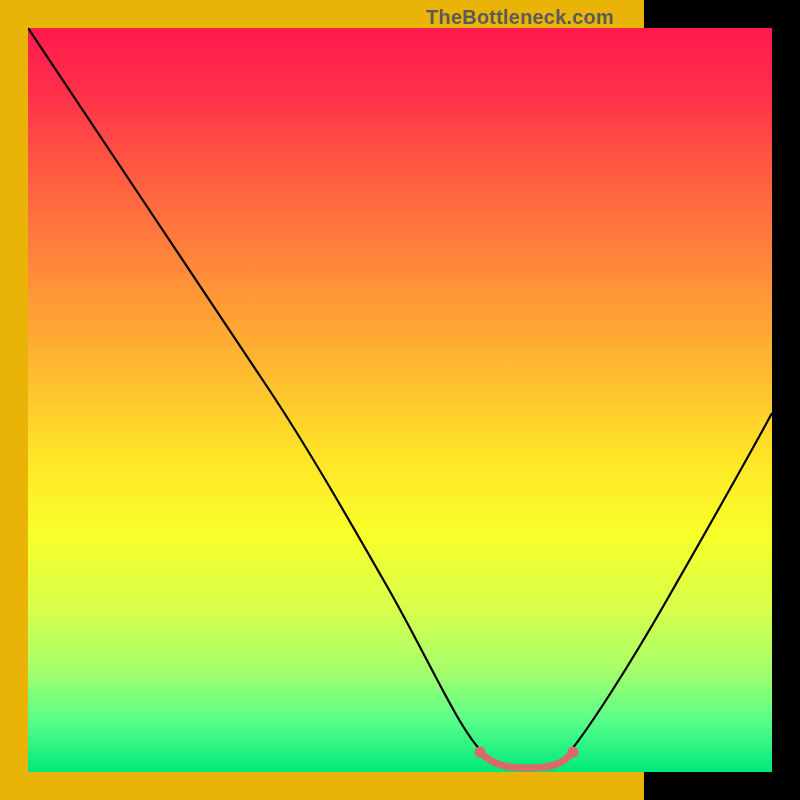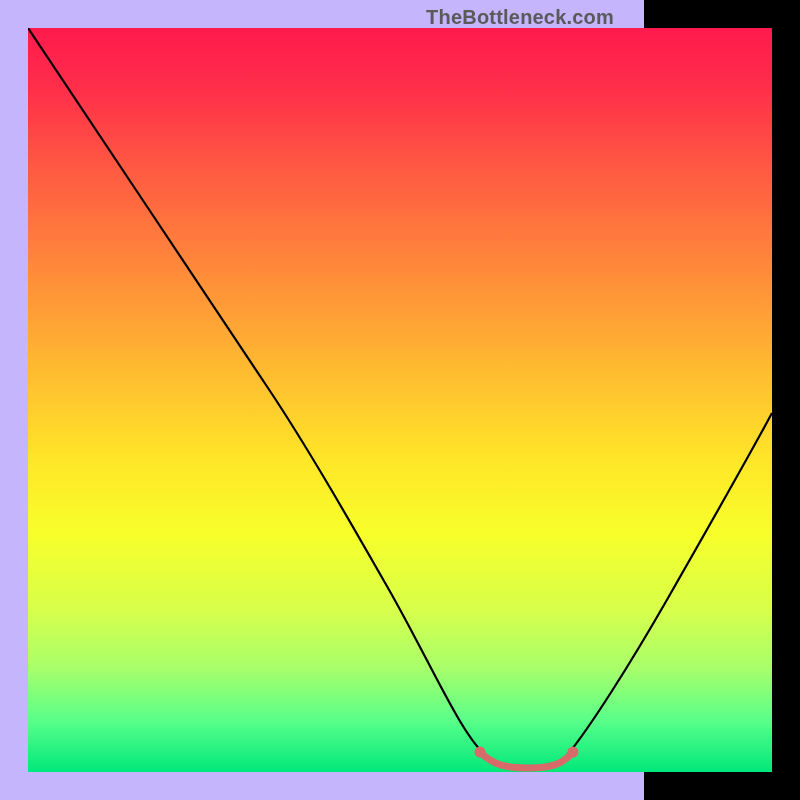--- a/index.html
+++ b/index.html
@@ -7,21 +7,21 @@
     padding: 0;
     background: #000;
     width: 800px;
     height: 800px;
     overflow: hidden;
   }
   .chart-container {
     position: relative;
     width: 644px;
     height: 800px;
-    background: #c4b5fd;
+    background: #eab308;
   }
   .plot-area {
     position: absolute;
     left: 28px;
     top: 28px;
     width: 744px;
     height: 744px;
     background: linear-gradient(to bottom,
       #ff1a4d 0%,
       #ff2e4a 8%,

